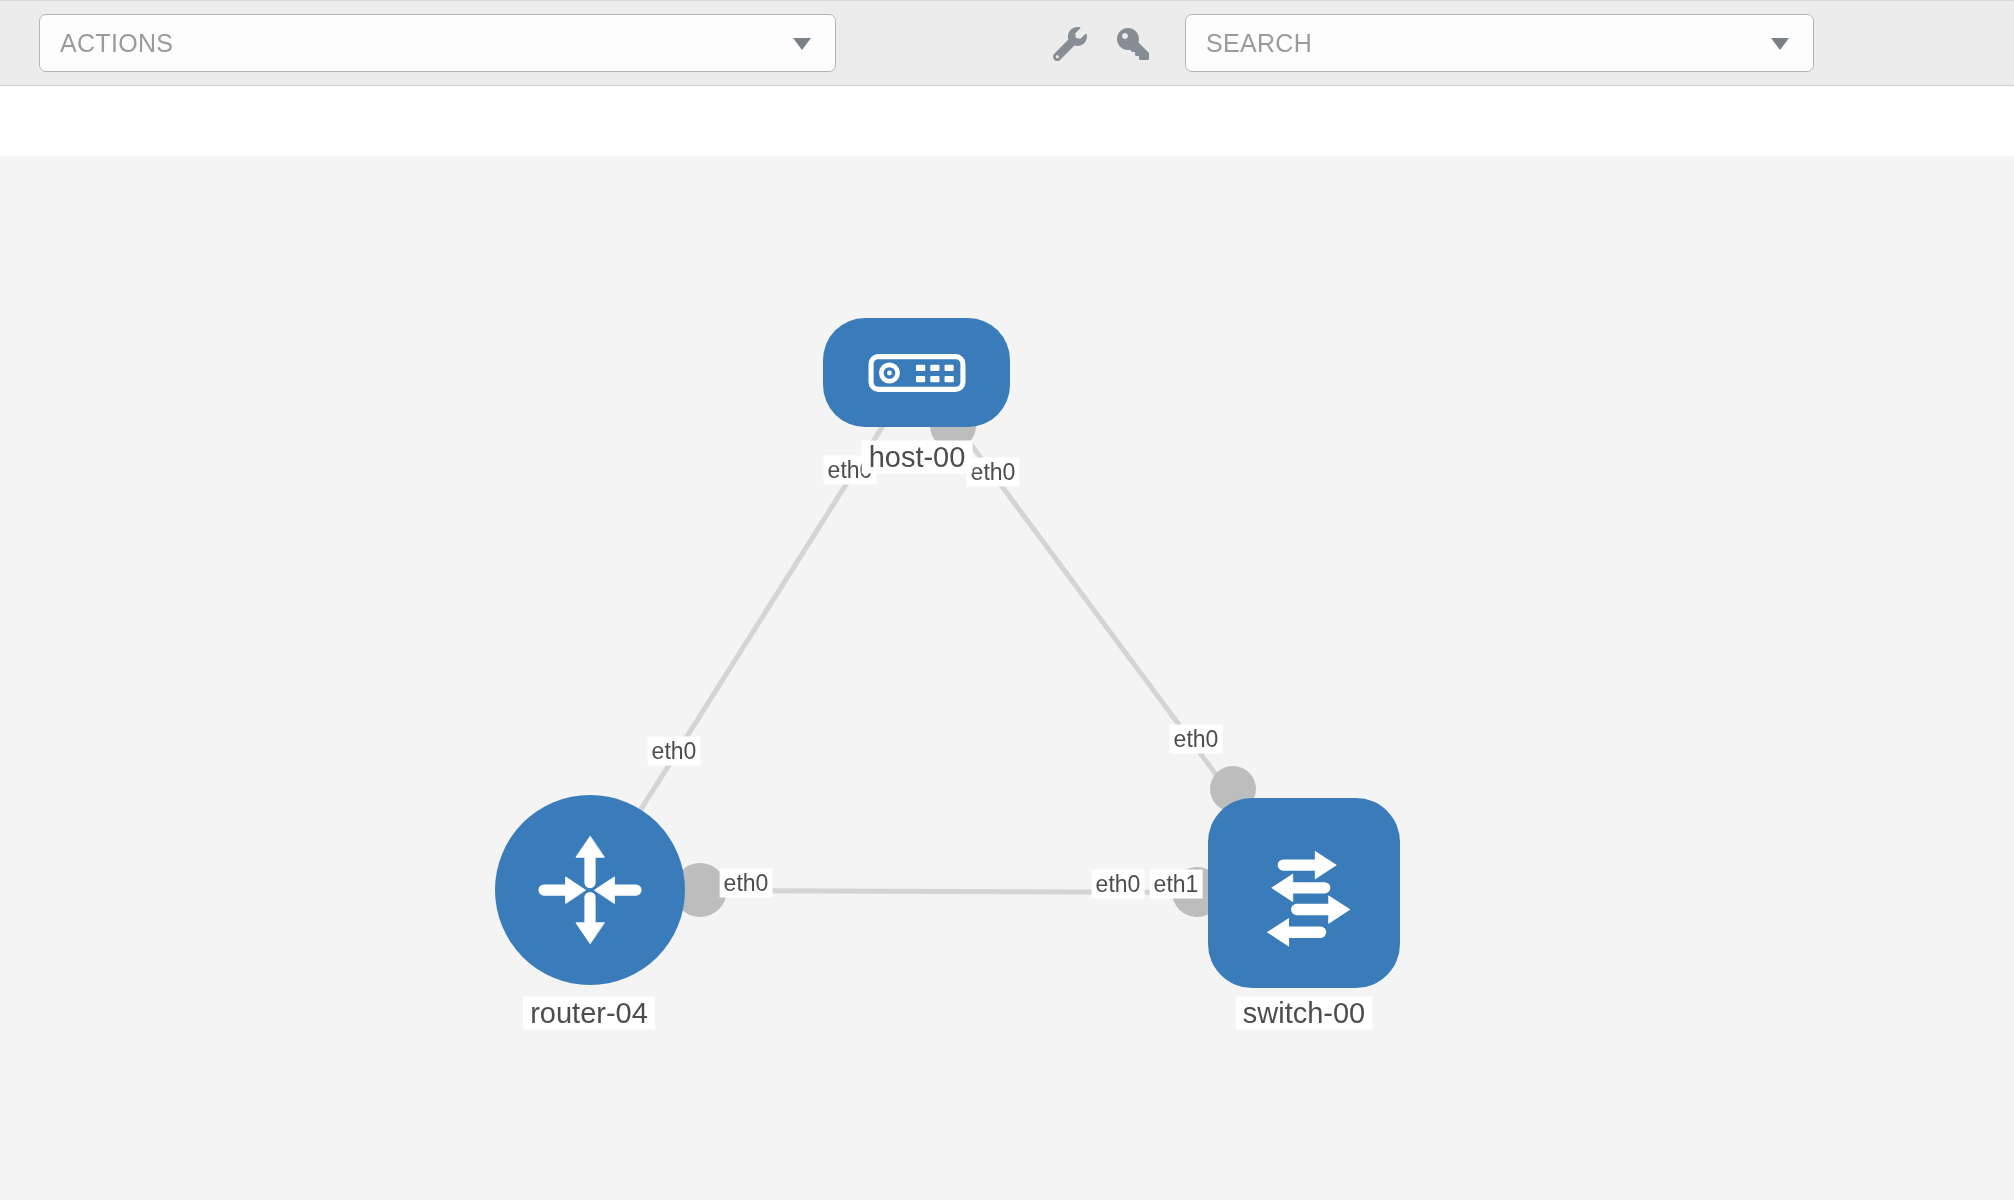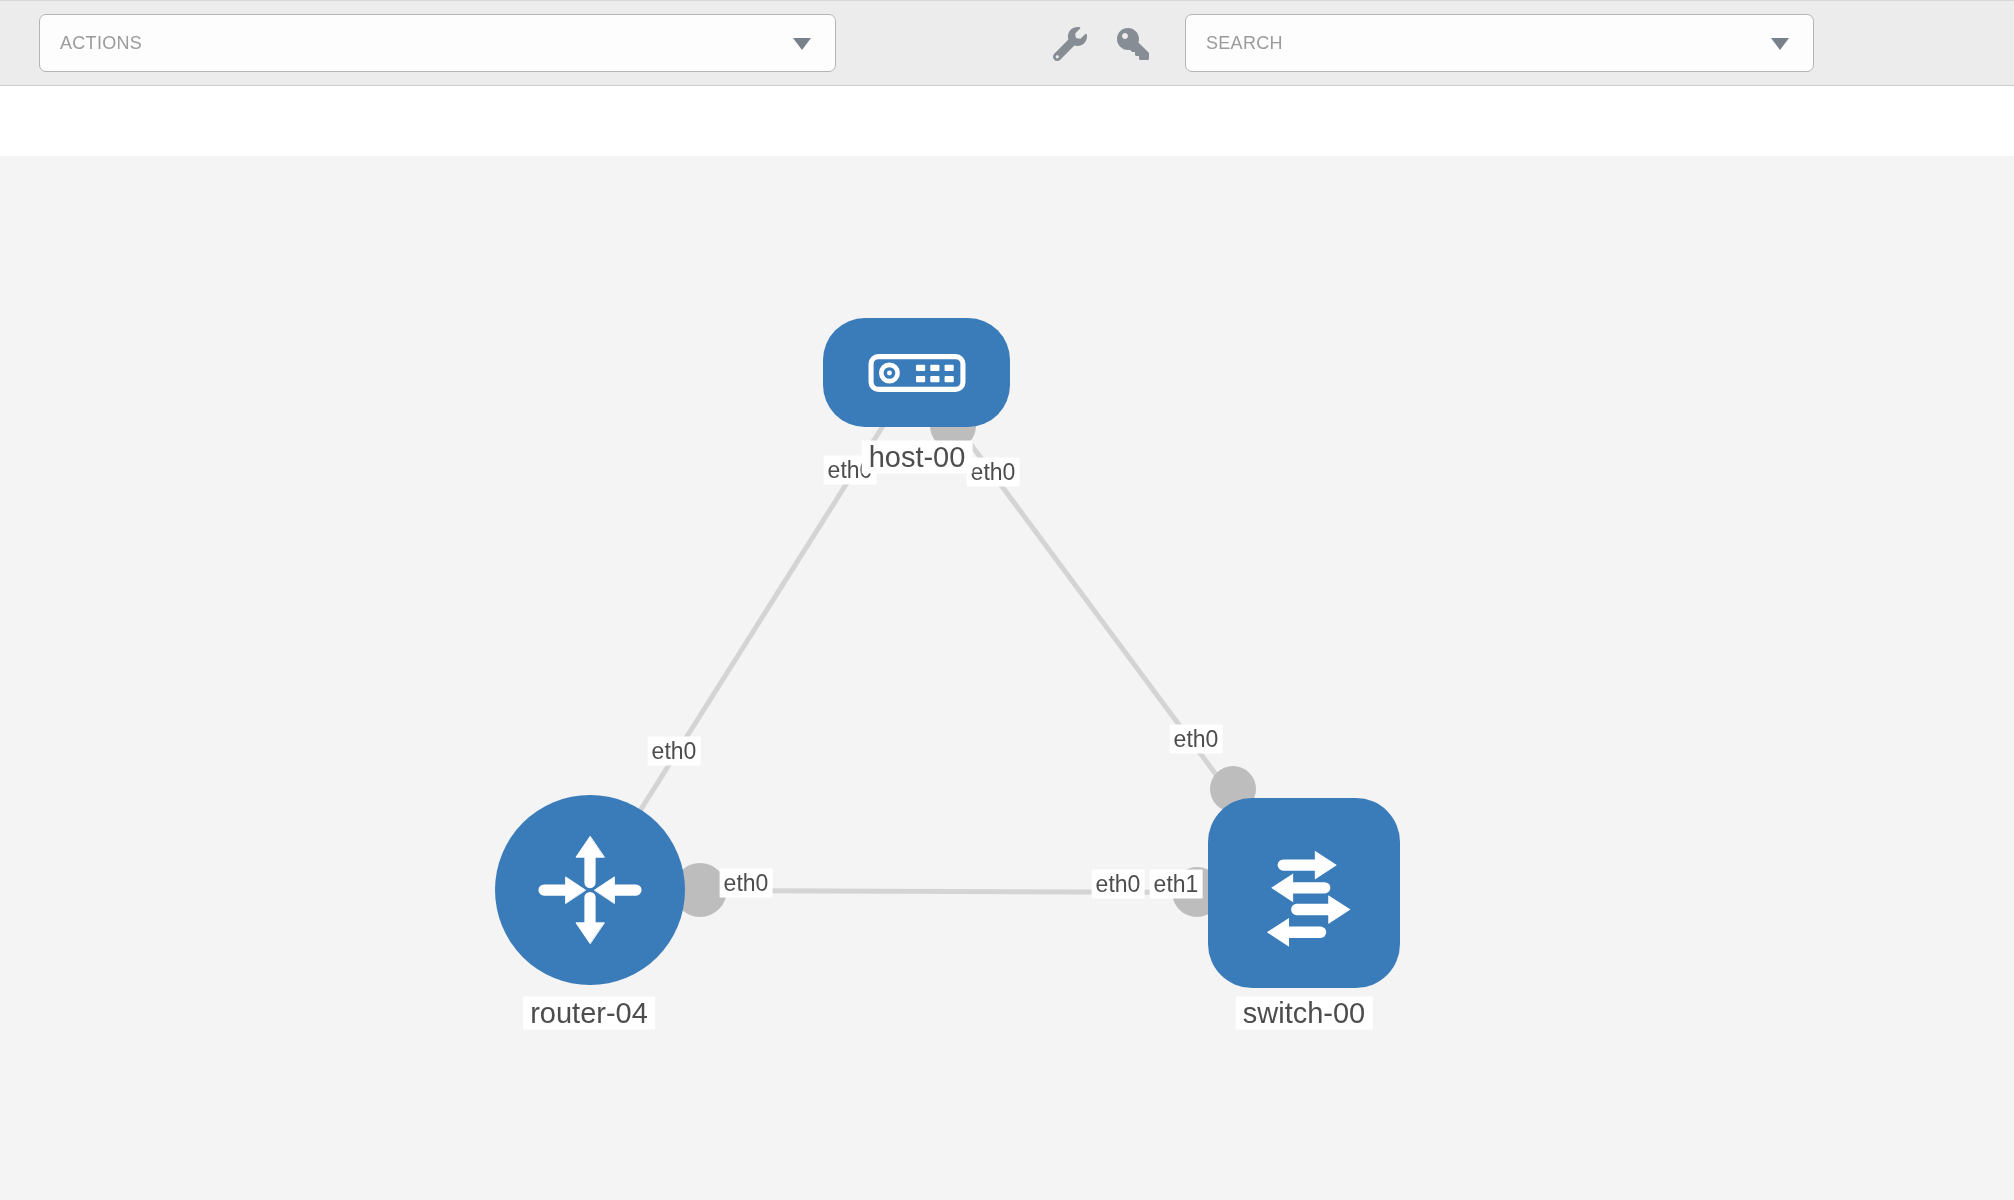--- a/index.html
+++ b/index.html
@@ -14,21 +14,21 @@
   body{font-family:"Liberation Sans","DejaVu Sans",sans-serif;background:#fff;overflow:hidden;}
   .app{position:relative;width:2014px;height:1200px;background:#fff;}
 
   
   .header{position:relative;height:70px;background:#fff;}
   .header-title{position:absolute;left:40px;top:0;line-height:70px;font-size:27px;font-weight:bold;color:#5a5a5a;letter-spacing:.2px;}
   .close-btn{position:absolute;left:1944px;top:18px;width:32px;height:32px;border-radius:50%;background:#c6c6c6;color:#fff;font-size:19px;font-weight:bold;display:flex;align-items:center;justify-content:center;cursor:pointer;}
 
   
   .toolbar{position:relative;height:86px;background:#ececec;border-top:1px solid #d8d8d8;border-bottom:1px solid #cdcdcd;}
-  .select-box{position:absolute;top:13px;height:58px;background:#fdfdfd;border:1px solid #b5b5b5;border-radius:7px;display:flex;align-items:center;font-size:18px;color:#9b9b9b;padding:0 24px 0 20px;letter-spacing:.3px;}
+  .select-box{position:absolute;top:13px;height:58px;background:#fdfdfd;border:1px solid #b5b5b5;border-radius:7px;display:flex;align-items:center;font-size:25px;color:#9b9b9b;padding:0 24px 0 20px;letter-spacing:.3px;}
   .select-box .caret{position:absolute;right:24px;top:50%;margin-top:-5px;width:0;height:0;border-left:9px solid transparent;border-right:9px solid transparent;border-top:12px solid #78818a;}
   .actions-box{left:39px;width:797px;}
   .search-box{left:1185px;width:629px;}
   .tool-icon{position:absolute;top:21px;width:44px;height:44px;display:flex;align-items:center;justify-content:center;cursor:pointer;}
   .tool-icon svg{fill:var(--icon-gray);}
   .wrench-btn{left:1048px;}
   .key-btn{left:1111px;}
 
   
   .canvas{position:absolute;left:0;top:156px;width:2014px;height:1044px;background:#f4f4f4;overflow:hidden;}

